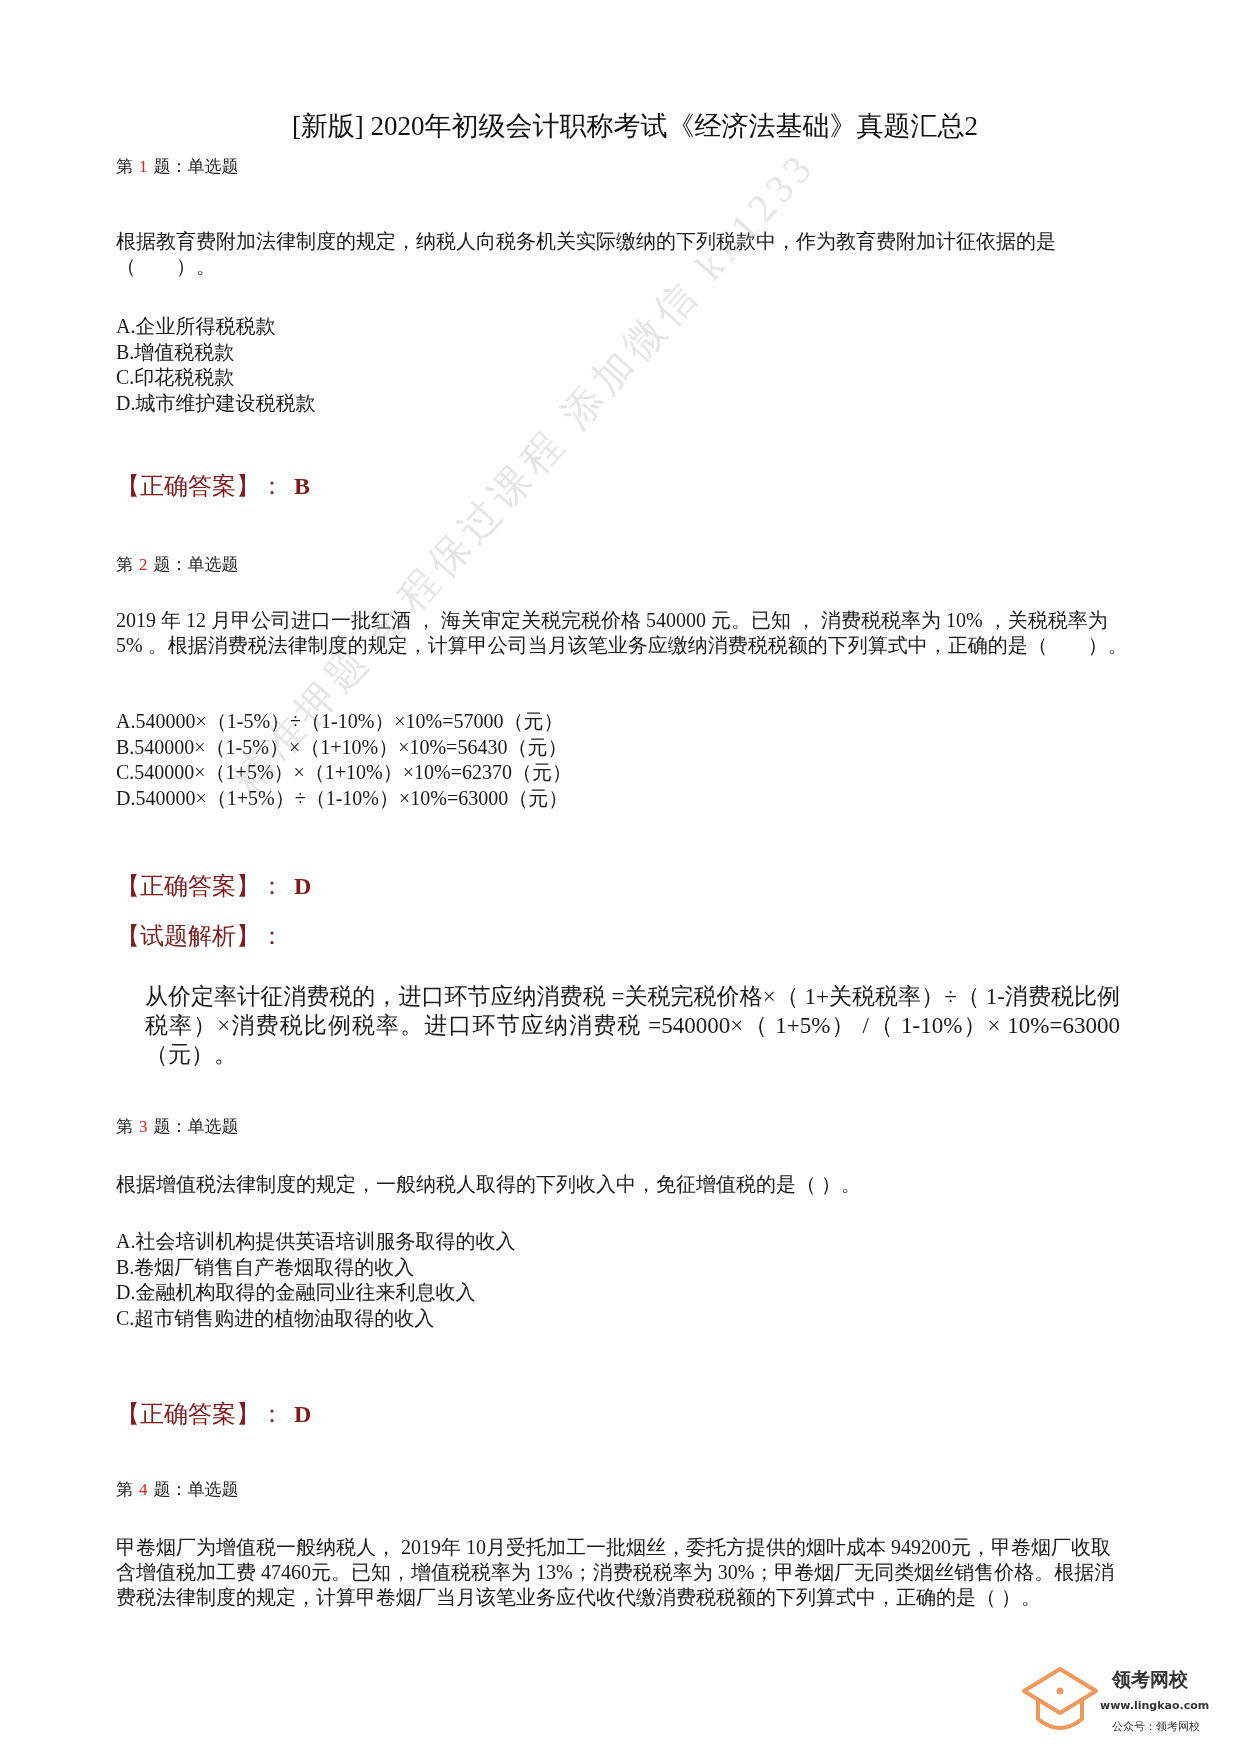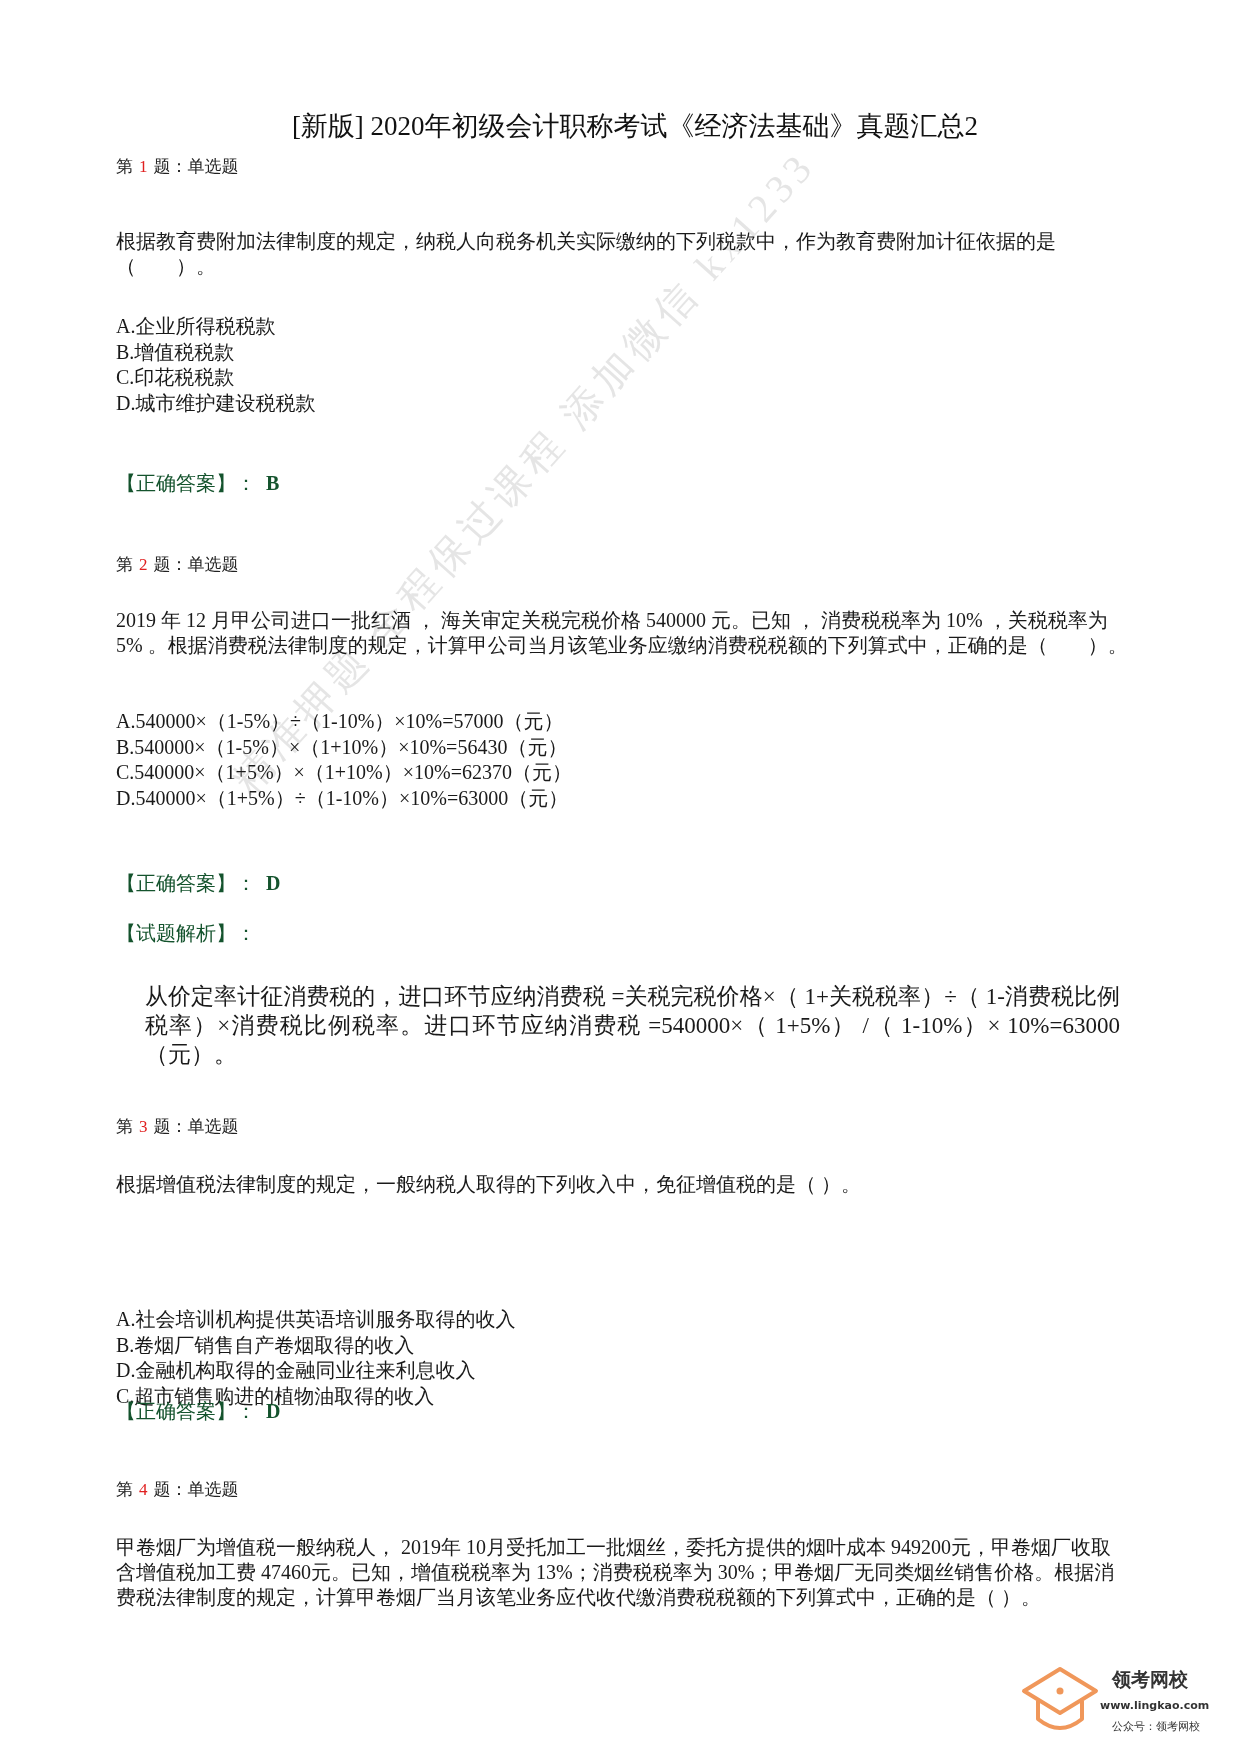--- a/index.html
+++ b/index.html
@@ -43,22 +43,22 @@
       width: 1012px;
       color: #1a1a1a;
     }
     .opts {
       font-size: 20px;
       line-height: 25.5px;
       color: #1a1a1a;
     }
     .opt { display: block; white-space: nowrap; }
     .answer {
-      font-size: 20px;
-      color: #14532d;
+      font-size: 24px;
+      color: #7f1d1d;
       white-space: nowrap;
     }
     .answer .ans-val { font-weight: bold; margin-left: 10px; }
     .analysis-body {
       position: absolute;
       left: 145px;
       width: 975px;
       font-size: 23px;
       line-height: 29px;
       color: #1a1a1a;
@@ -151,21 +151,21 @@
   <div class="abs answer" style="top:870px;">
     <span>【正确答案】：</span><span class="ans-val">D</span>
   </div>
   <div class="abs answer" style="top:920px;">【试题解析】：</div>
   <p class="analysis-body" style="top:970px;">从价定率计征消费税的，进口环节应纳消费税 =关税完税价格×（ 1+关税税率）÷（ 1-消费税比例税率）×消费税比例税率。进口环节应纳消费税 =540000×（ 1+5%） /（ 1-10%）× 10%=63000（元）。</p>
 
   <div class="abs q-header" style="top:1115px;">
     <span>第</span><span class="qnum">3</span><span>题：单选题</span>
   </div>
   <p class="abs q-text" style="top:1172px;">根据增值税法律制度的规定，一般纳税人取得的下列收入中，免征增值税的是（ ）。</p>
-  <div class="abs opts" style="top:1307px;">
+  <div class="abs opts" style="top:1229px;">
     <span class="opt">A.社会培训机构提供英语培训服务取得的收入</span>
     <span class="opt">B.卷烟厂销售自产卷烟取得的收入</span>
     <span class="opt">D.金融机构取得的金融同业往来利息收入</span>
     <span class="opt">C.超市销售购进的植物油取得的收入</span>
   </div>
   <div class="abs answer" style="top:1398px;">
     <span>【正确答案】：</span><span class="ans-val">D</span>
   </div>
 
   <div class="abs q-header" style="top:1478px;">

